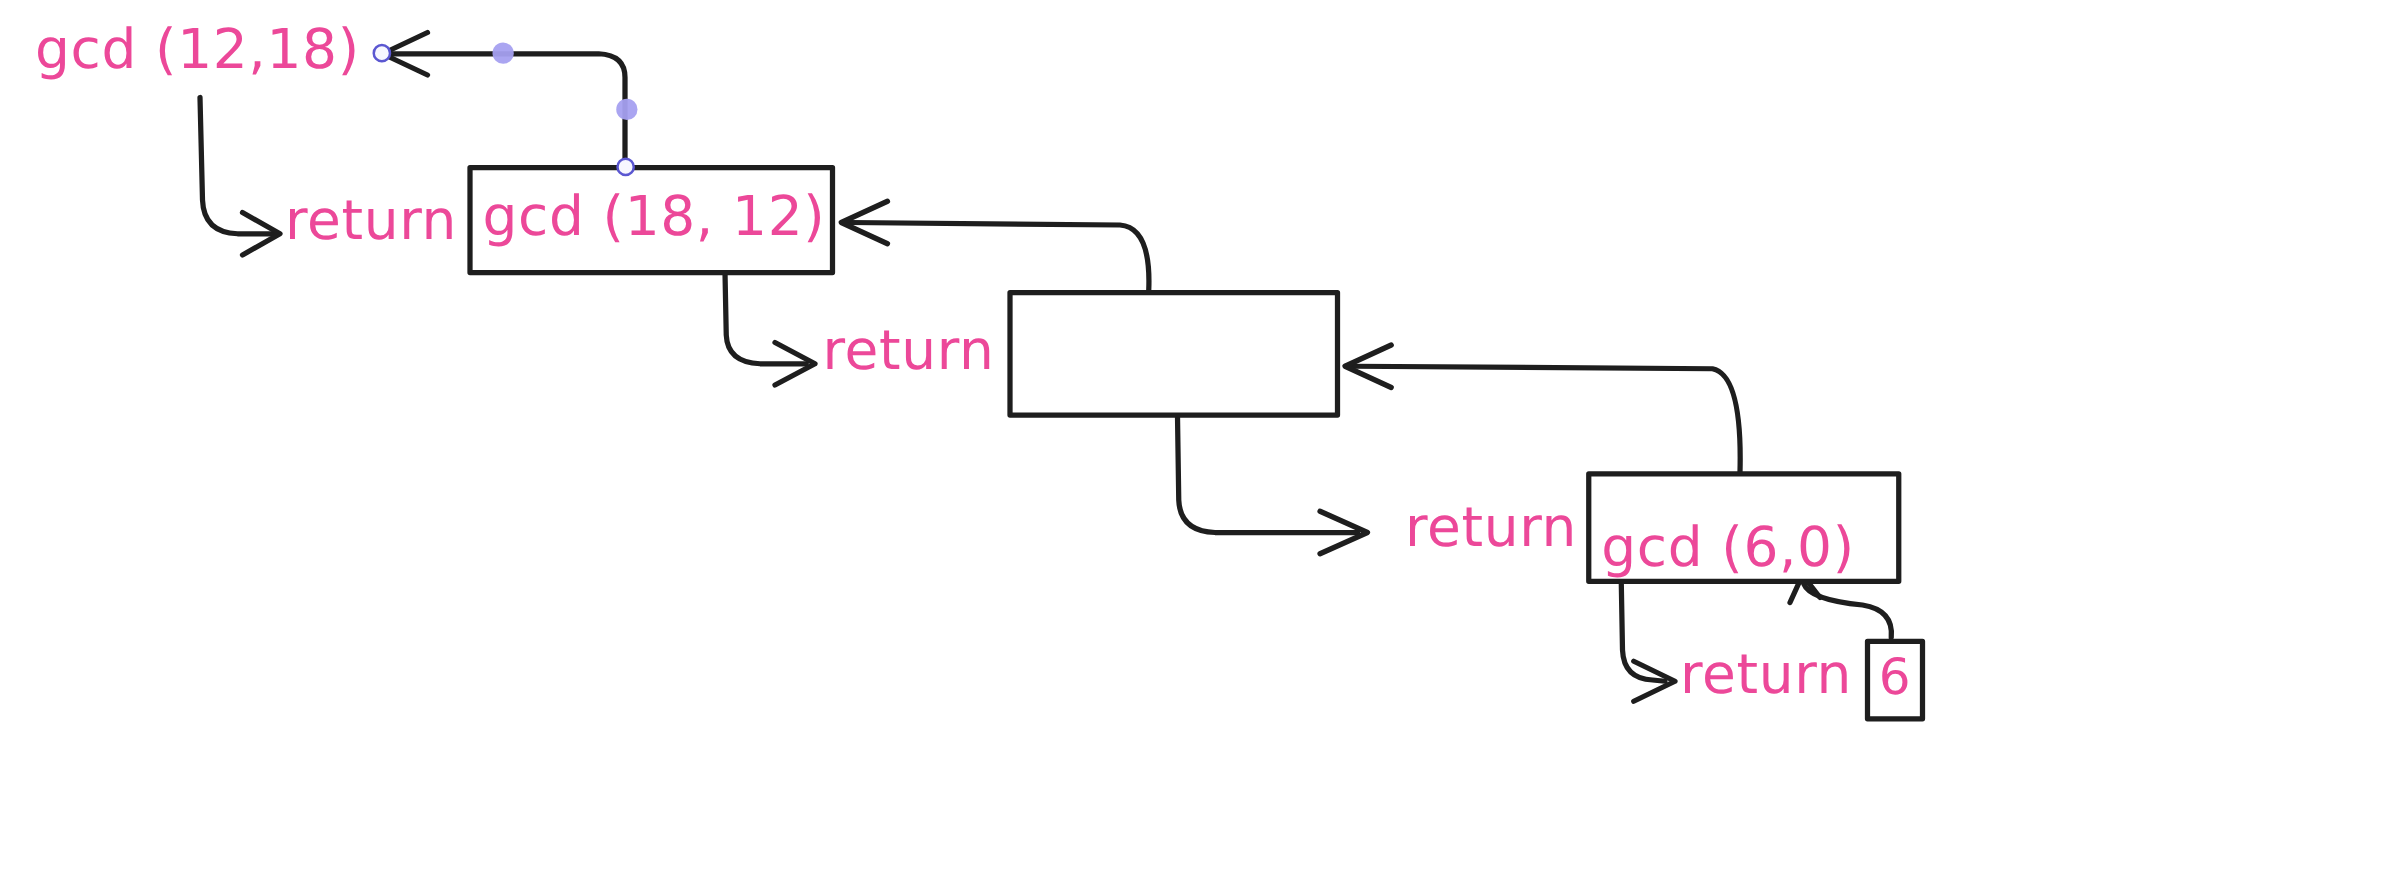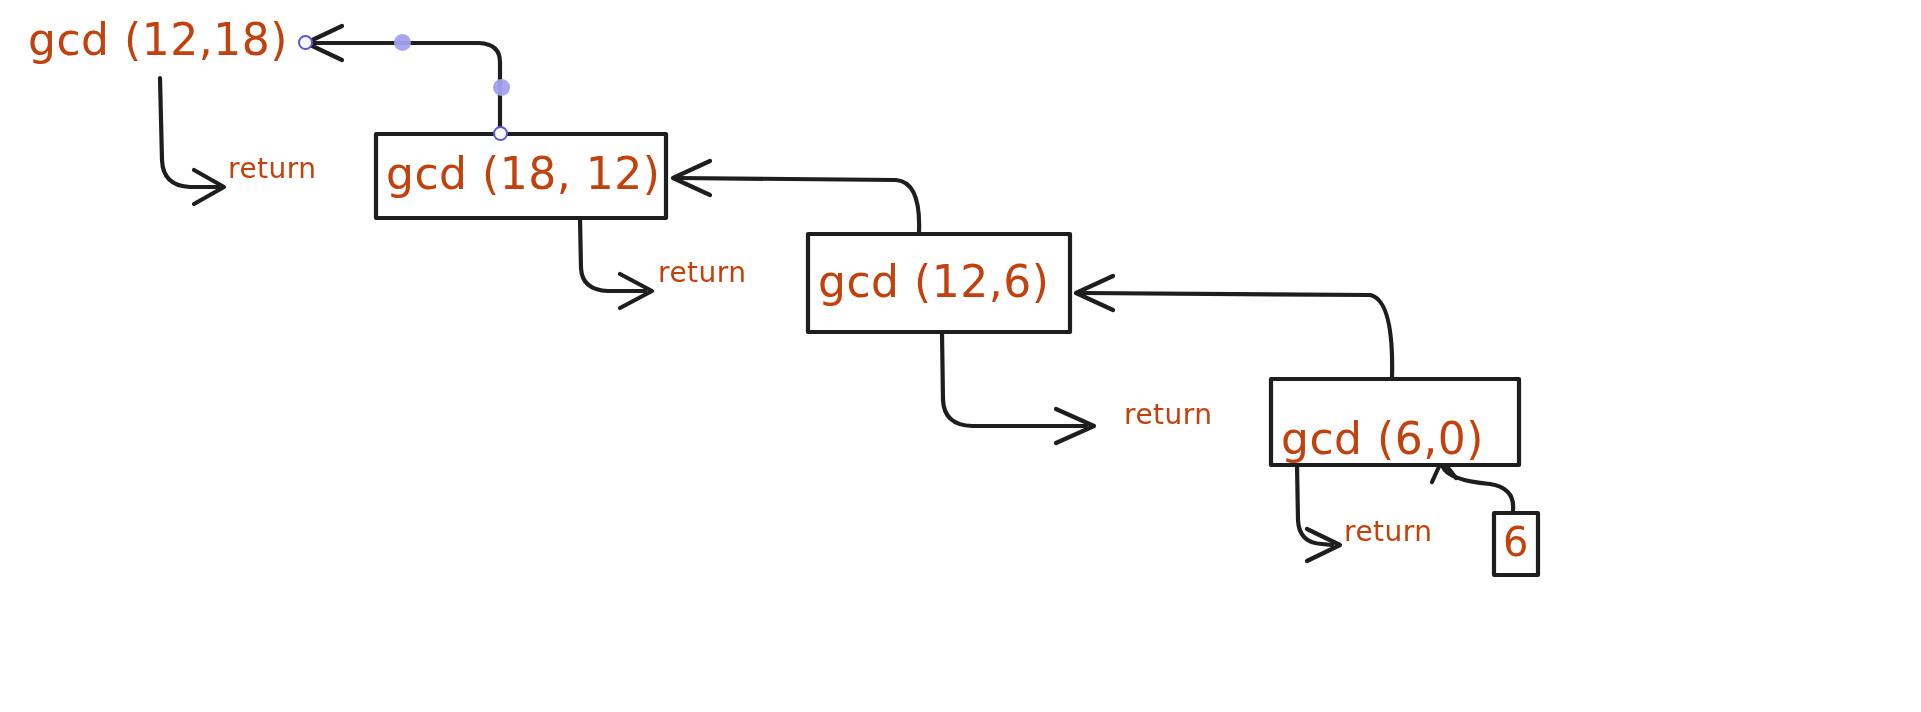--- a/index.html
+++ b/index.html
@@ -8,29 +8,29 @@
     font-family:"DejaVu Sans", sans-serif;
     width:1921px;height:712px;overflow:hidden;position:relative;
   }
   #canvas{position:absolute;inset:0;width:1921px;height:712px;}
   svg.layer{position:absolute;left:0;top:0;width:1921px;height:712px;overflow:visible;}
   .stroke{fill:none;stroke:#1e1e1e;stroke-width:4.2;stroke-linecap:round;stroke-linejoin:round;}
   .boxrect{fill:#ffffff;stroke:#1e1e1e;stroke-width:4.2;stroke-linejoin:round;}
 
   .lbl{
     position:absolute;
-    color:#c2410c;
+    color:#ec4899;
     font-family:"DejaVu Sans", sans-serif;
     white-space:pre;
     line-height:1;
     letter-spacing:0.5px;
     -webkit-font-smoothing:antialiased;
   }
   .call-text{font-size:44px;}
-  .ret-text{font-size:28px;}
+  .ret-text{font-size:44px;}
   .val-text{font-size:40px;}
 
   
   .handle-end{
     position:absolute;width:15px;height:15px;border-radius:50%;
     background:#f7f7ff;border:2.2px solid #5b57d1;box-sizing:border-box;
   }
   .handle-mid{
     position:absolute;width:17px;height:17px;border-radius:50%;
     background:#a5a0f0;box-sizing:border-box;opacity:.95;
@@ -91,21 +91,20 @@
   </svg>
 
   <div class="lbl call-text" style="left:28px; top:18px;">gcd (12,18)</div>
 
   <div class="lbl ret-text" style="left:228px; top:155px;">return</div>
 
   <div class="lbl call-text" style="left:386px; top:152px;">gcd (18, 12)</div>
 
   <div class="lbl ret-text" style="left:658px; top:259px;">return</div>
 
-  <div class="lbl call-text" style="left:818px; top:260px;">gcd (12,6)</div>
 
   <div class="lbl ret-text" style="left:1124px; top:401px;">return</div>
 
   <div class="lbl call-text" style="left:1281px; top:417px;">gcd (6,0)</div>
 
   <div class="lbl ret-text" style="left:1344px; top:518px;">return</div>
 
   <div class="lbl val-text" style="left:1503px; top:522px;">6</div>
 
   <div class="handle-end" style="left:298px; top:35px;"></div>

